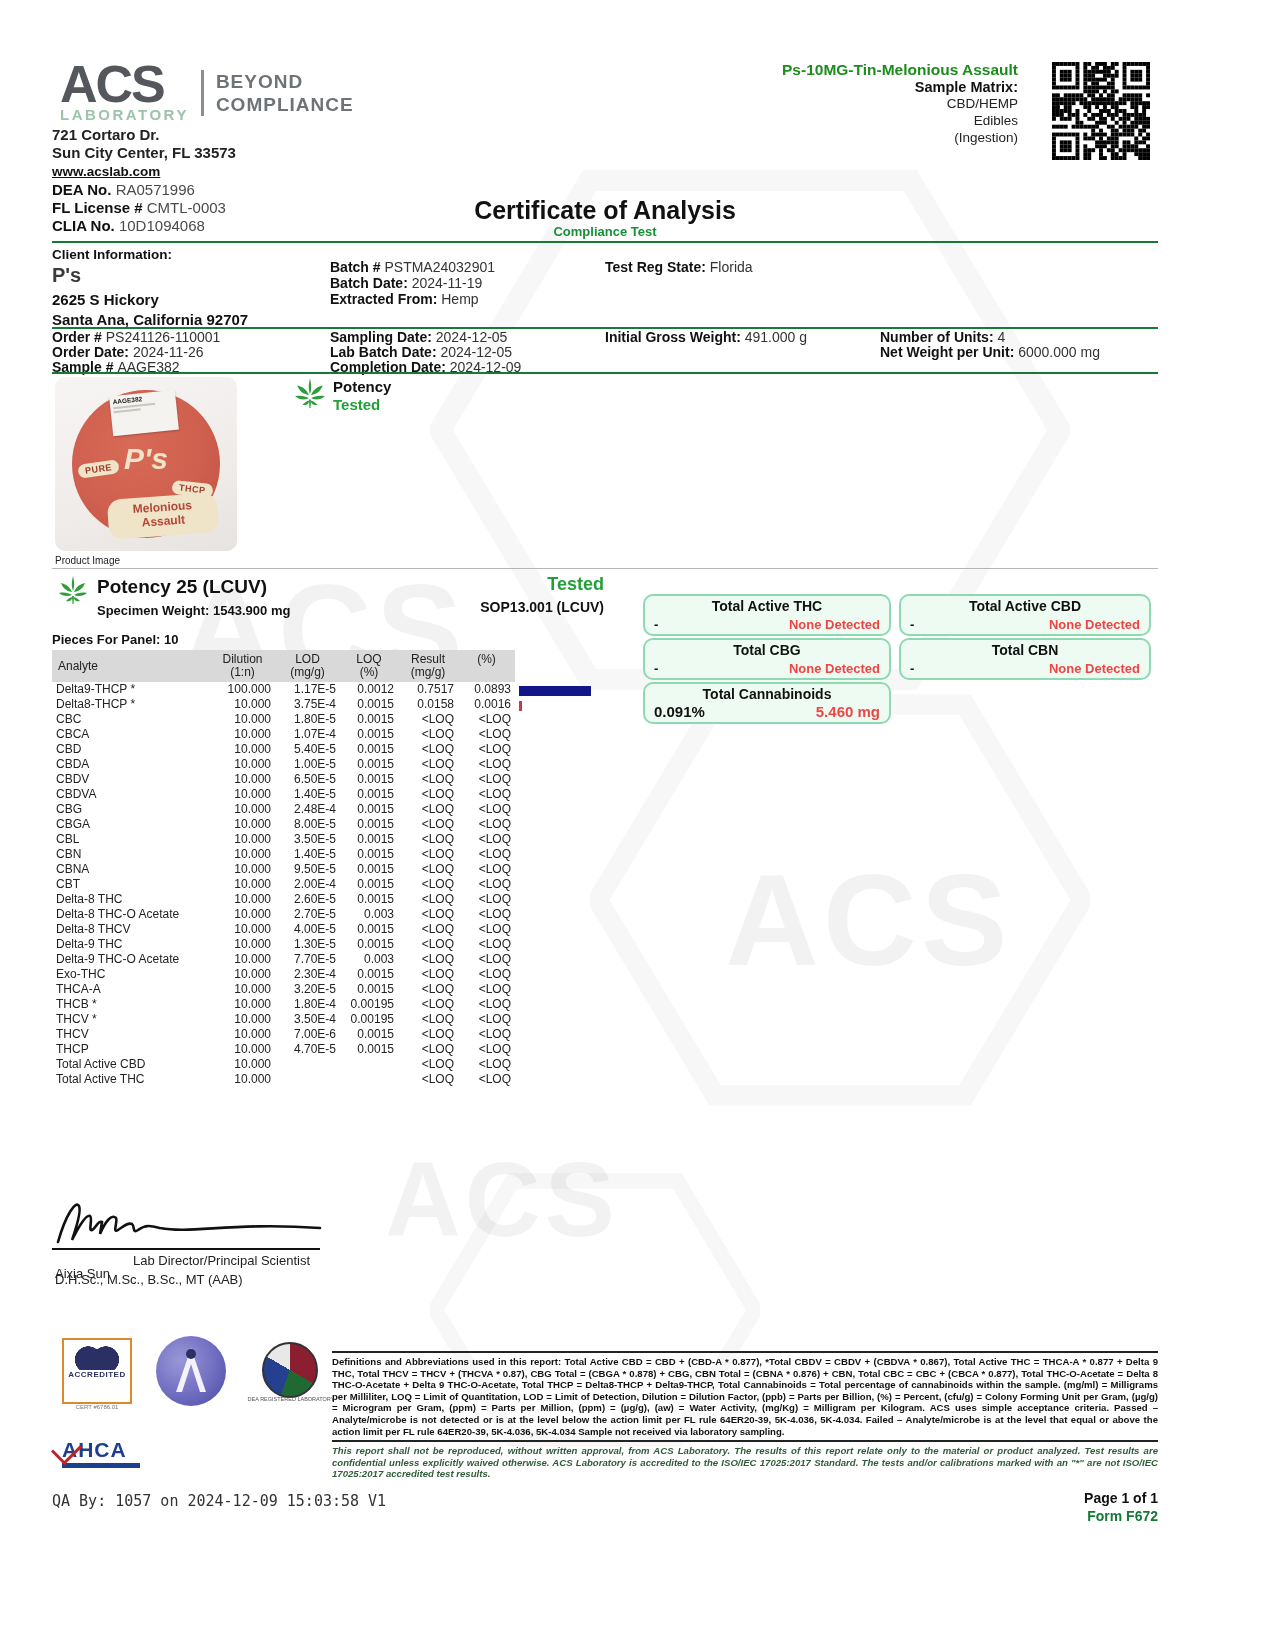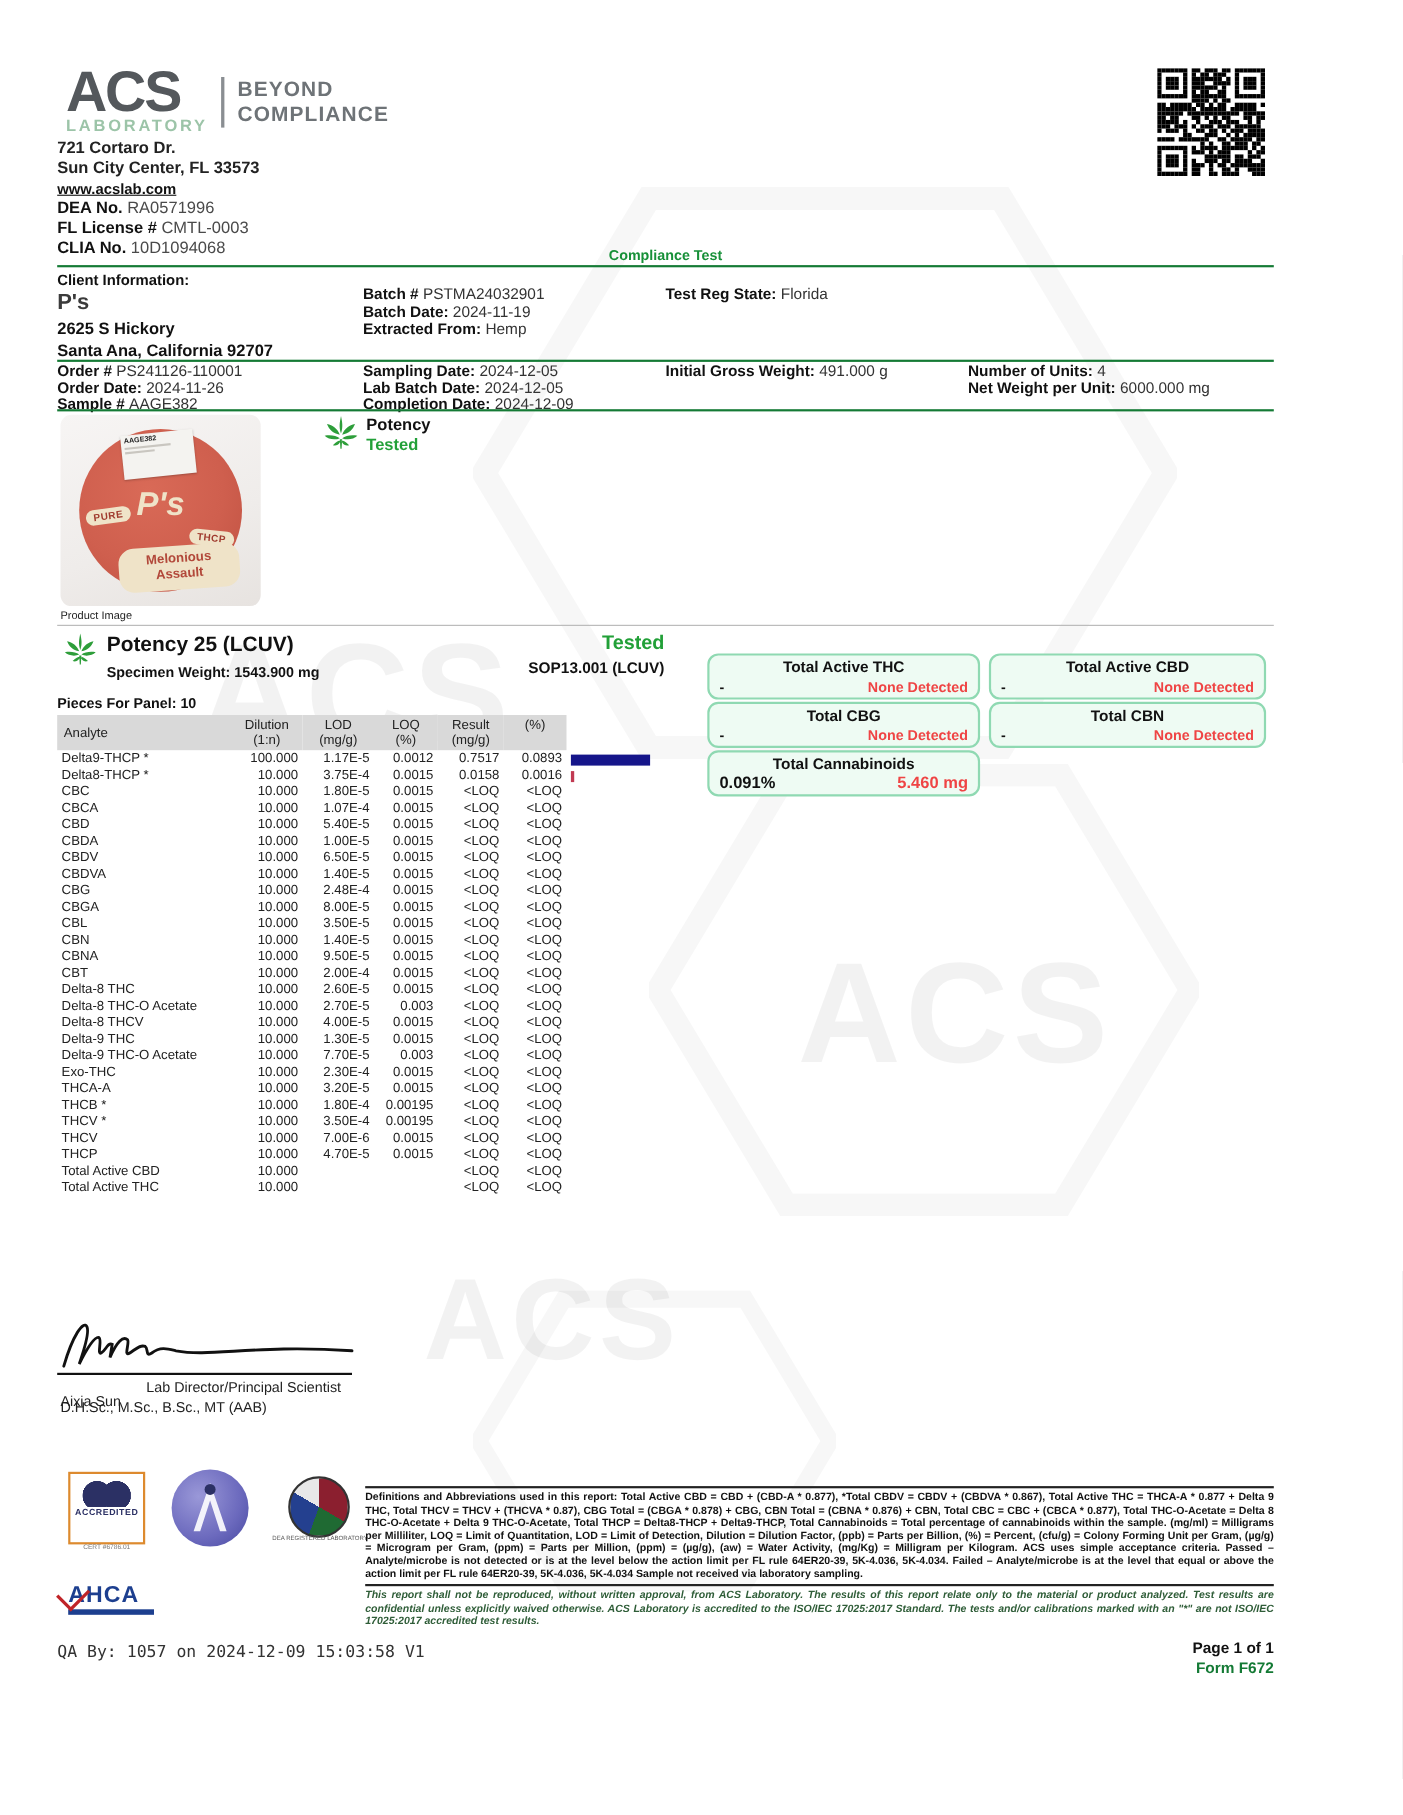--- a/index.html
+++ b/index.html
@@ -131,20 +131,27 @@
 
   <div class="abs addr" style="left:52px;top:126px;">
     <div>721 Cortaro Dr.</div>
     <div>Sun City Center, FL 33573</div>
   </div>
   <div class="abs site" style="left:52px;top:164px;">www.acslab.com</div>
   <div class="abs kv15" style="left:52px;top:181px;"><b>DEA No. </b>RA0571996</div>
   <div class="abs kv15" style="left:52px;top:199px;"><b>FL License # </b>CMTL-0003</div>
   <div class="abs kv15" style="left:52px;top:217px;"><b>CLIA No. </b>10D1094068</div>
 
+  <div class="abs" style="left:640px;top:61px;width:378px;">
+    <div class="sample-name">Ps-10MG-Tin-Melonious Assault</div>
+    <div class="matrix-label">Sample Matrix:</div>
+    <div class="matrix-line">CBD/HEMP</div>
+    <div class="matrix-line">Edibles</div>
+    <div class="matrix-line">(Ingestion)</div>
+  </div>
 
   <svg class="abs" style="left:1052px;top:62px;background:#fff;" width="98" height="98" viewBox="0 0 25 25" id="qr-svg">
       <rect x="0" y="0" width="1" height="1" fill="#000"></rect>
       <rect x="1" y="0" width="1" height="1" fill="#000"></rect>
       <rect x="2" y="0" width="1" height="1" fill="#000"></rect>
       <rect x="3" y="0" width="1" height="1" fill="#000"></rect>
       <rect x="4" y="0" width="1" height="1" fill="#000"></rect>
       <rect x="5" y="0" width="1" height="1" fill="#000"></rect>
       <rect x="6" y="0" width="1" height="1" fill="#000"></rect>
       <rect x="0" y="1" width="1" height="1" fill="#000"></rect>
@@ -537,20 +544,21 @@
       <rect x="13" y="24" width="1" height="1" fill="#000"></rect>
       <rect x="15" y="24" width="1" height="1" fill="#000"></rect>
       <rect x="16" y="24" width="1" height="1" fill="#000"></rect>
       <rect x="17" y="24" width="1" height="1" fill="#000"></rect>
       <rect x="18" y="24" width="1" height="1" fill="#000"></rect>
       <rect x="22" y="24" width="1" height="1" fill="#000"></rect>
       <rect x="23" y="24" width="1" height="1" fill="#000"></rect>
       <rect x="24" y="24" width="1" height="1" fill="#000"></rect>
     </svg>
 
+  <div class="abs coa-title" style="left:355px;top:196px;width:500px;">Certificate of Analysis</div>
   <div class="abs coa-subtitle" style="left:355px;top:224px;width:500px;">Compliance Test</div>
 
   <div class="green-rule" style="top:241px;"></div>
 
   <div class="abs client-label" style="left:52px;top:247px;">Client Information:</div>
   <div class="abs client-name" style="left:52px;top:264px;">P's</div>
   <div class="abs client-addr" style="left:52px;top:290px;">
     <div>2625 S Hickory</div>
     <div>Santa Ana, California 92707</div>
   </div>

